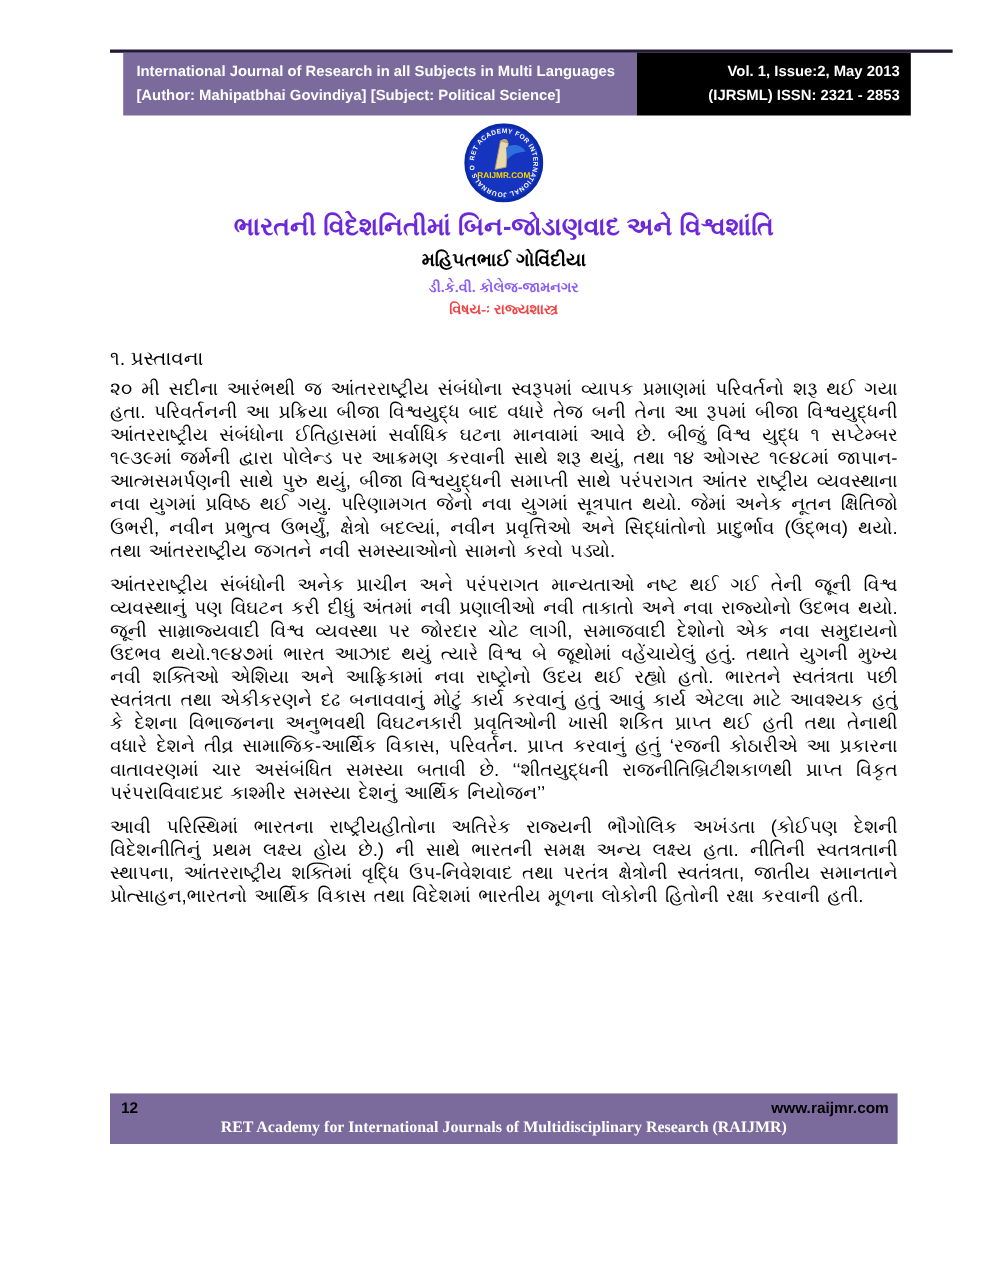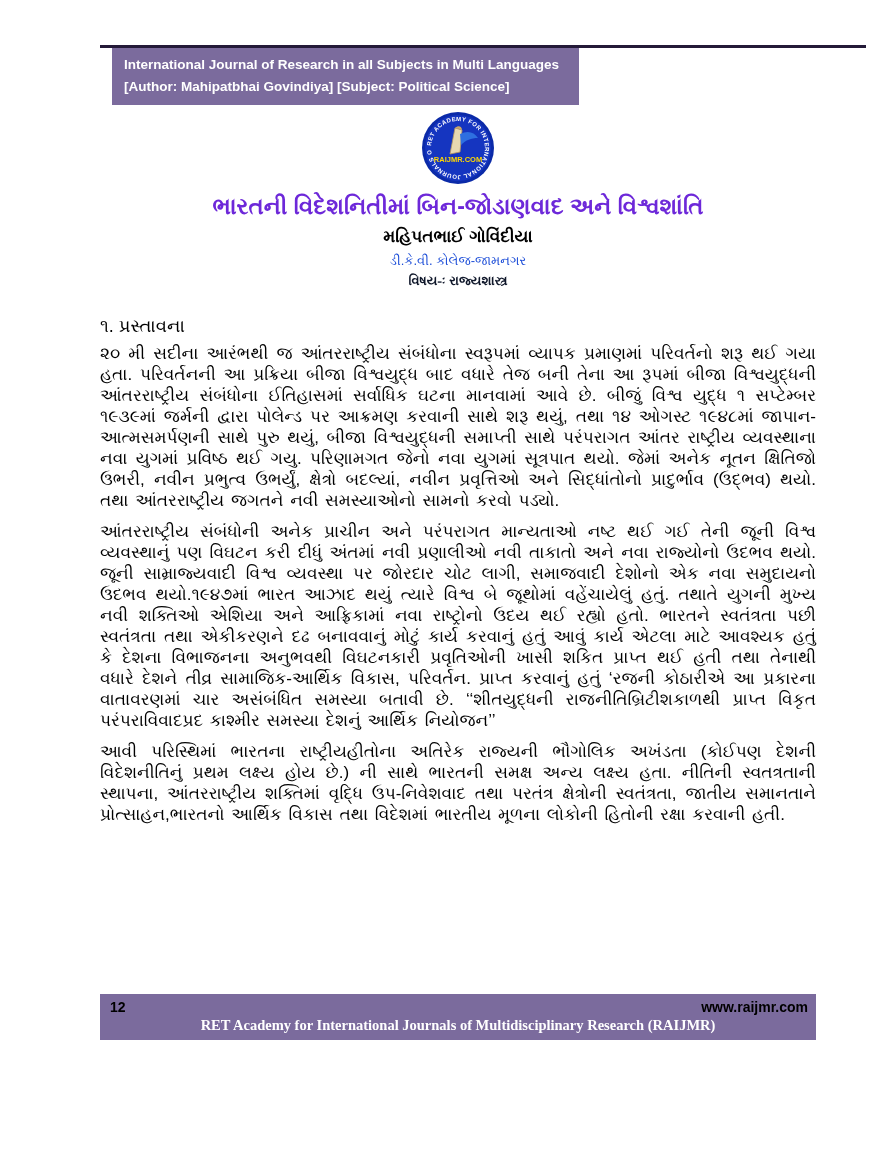--- a/index.html
+++ b/index.html
@@ -39,22 +39,22 @@
   .logo-wrap { text-align: center; margin-top: 7px; height: 72px; }
   .logo-wrap svg { display: inline-block; }
 
   
   .gu { font-family: "Liberation Sans", "DejaVu Sans", sans-serif; }
   .art-title {
     text-align: center; font-size: 23px; font-weight: bold;
     margin-top: 9px; color: #6d28d9;
   }
   .art-author { text-align: center; font-size: 17px; font-weight: bold; margin-top: 7px; color: #000; }
-  .art-affil  { text-align: center; font-size: 13px; font-weight: normal; margin-top: 6px; color: #1d4ed8; }
-  .art-subj   { text-align: center; font-size: 13px; font-weight: bold; margin-top: 4px; color: #0f172a; }
+  .art-affil  { text-align: center; font-size: 13px; font-weight: bold; margin-top: 6px; color: #8b5cf6; }
+  .art-subj   { text-align: center; font-size: 13px; font-weight: bold; margin-top: 4px; color: #ef4444; }
 
   
   .sec-heading {
     font-size: 18px; font-weight: normal; color: #000;
     margin-top: 27px; margin-bottom: 4px;
   }
   .para {
     font-size: 17px; line-height: 21px; color: #000;
     text-align: justify; text-justify: inter-word;
     margin-top: 6px; margin-bottom: 10px;
@@ -83,20 +83,24 @@
 </head>
 <body>
 
 <div class="page">
   <div class="content">
 
     <div class="hdr">
       <div class="hdr-left">
         <div class="hdr-line">International Journal of Research in all Subjects in Multi Languages</div>
         <div class="hdr-line">[Author: Mahipatbhai  Govindiya]  [Subject: Political Science]</div>
+      </div>
+      <div class="hdr-right">
+        <div class="hdr-line">Vol. 1, Issue:2, May 2013</div>
+        <div class="hdr-line">(IJRSML)  ISSN: 2321 - 2853</div>
       </div>
     </div>
 
     <div class="logo-wrap">
       <svg width="72" height="72" viewBox="0 0 72 72">
         <defs>
           <path id="ringPath" d="M 36,36 m -27,0 a 27,27 0 1,1 54,0 a 27,27 0 1,1 -54,0"></path>
         </defs>
         <circle cx="36" cy="36" r="36" fill="#0b2aa8"></circle>
         <circle cx="36" cy="36" r="33" fill="#1535c0"></circle>

